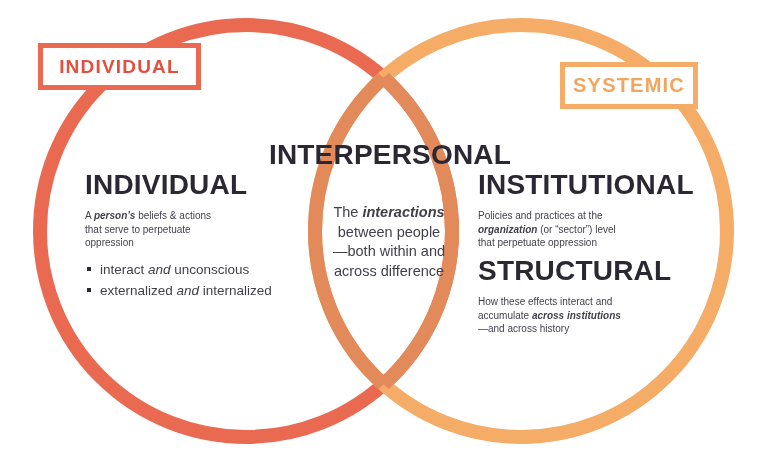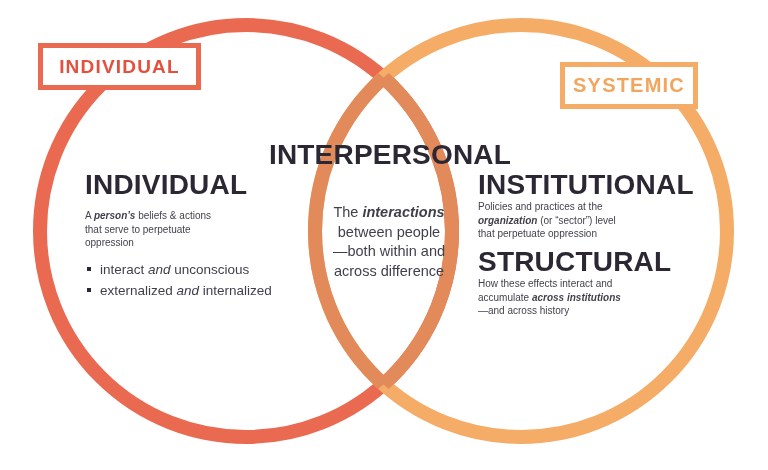--- a/index.html
+++ b/index.html
@@ -75,21 +75,21 @@
     text-align:center;
   }
   #center-body{
     position:absolute;left:320px;top:203px;width:138px;
     text-align:center;
     font-size:14.5px;
     line-height:1.35;
   }
 
   #right-block{position:absolute;left:478px;top:170px;width:238px;}
-  #right-block .bodytext{}
+  #right-block .bodytext{margin-top:9px;}
   #structural-heading{margin-top:7px;}
 </style>
 </head>
 <body>
 
 <div id="stage">
 
   <svg id="venn-svg" width="768" height="470" viewBox="0 0 768 470">
     <defs>
       <clipPath id="clip-right-disc">

